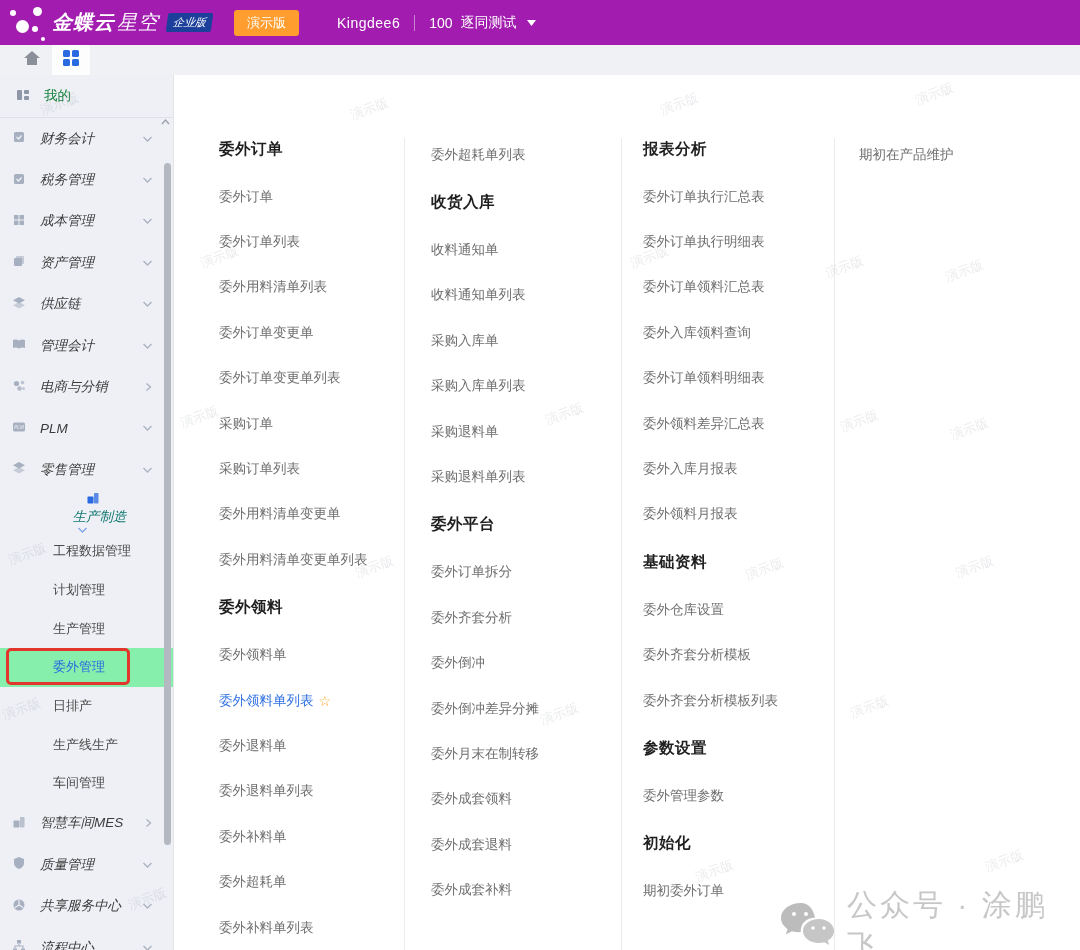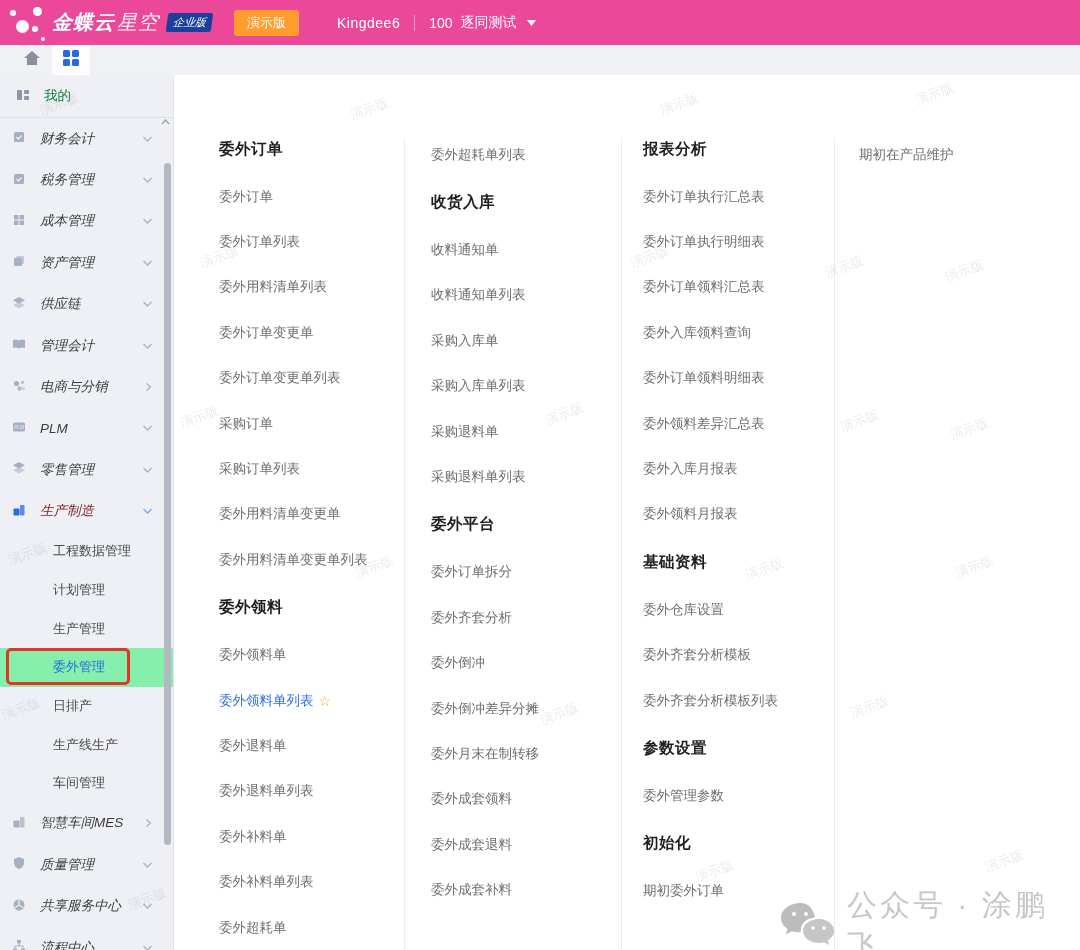--- a/index.html
+++ b/index.html
@@ -2,21 +2,21 @@
 <html><head>
 <meta charset="utf-8">
 <style>
   html,body{margin:0;padding:0;}
   body{
     width:1080px;height:950px;overflow:hidden;position:relative;
     font-family:"Liberation Sans","DejaVu Sans",sans-serif;
     background:#fff;-webkit-font-smoothing:antialiased;
   }
   
-  .topbar{height:45px;background:#ec4899;display:flex;align-items:center;position:relative;z-index:5;}
+  .topbar{height:45px;background:#a21caf;display:flex;align-items:center;position:relative;z-index:5;}
   .logo{width:46px;height:45px;position:relative;margin-left:6px;flex:none;}
   .logo i{position:absolute;background:#fff;border-radius:50%;display:block;}
   .brand{color:#fff;font-style:italic;font-size:20px;letter-spacing:1px;white-space:nowrap;}
   .brand .b{font-weight:bold;}
   .brand .l{font-weight:normal;opacity:.96;margin-left:2px;}
   .edition-badge{background:#1c3f9c;color:#fff;font-size:11px;font-style:italic;
     padding:2px 6px;border-radius:2px;margin-left:8px;transform:skewX(-8deg);white-space:nowrap;}
   .demo-badge{background:#ff9d2e;color:#fff;font-size:13px;padding:4px 13px;border-radius:3px;
     margin-left:22px;white-space:nowrap;cursor:pointer;}
   .account{display:flex;align-items:center;color:#fff;font-size:14px;margin-left:38px;cursor:pointer;}
@@ -33,21 +33,21 @@
   .app{display:flex;height:875px;position:relative;}
   
   .sidebar{width:173px;flex:none;background:#eef0f5;position:relative;border-right:1px solid #e3e4e8;overflow:hidden;}
   .side-top{height:42px;display:flex;align-items:center;padding-left:16px;border-bottom:1px solid #dfe1e8;
     font-size:13.5px;color:#15803d;cursor:pointer;}
   .side-top .lbl{margin-left:14px;}
   .side-list{position:relative;}
   .mod-row{height:41.4px;display:flex;align-items:center;padding-left:12px;font-size:13.5px;color:#3c3c3c;cursor:pointer;position:relative;font-style:italic;}
   .mod-row .lbl{margin-left:14px;flex:1;}
   .mod-row .chev{margin-right:20px;display:flex;}
-  .mod-row.active{color:#7f1d1d;}
+  .mod-row.active{color:#0f766e;flex-direction:column;}
   .sub-row{height:38.7px;display:flex;align-items:center;padding-left:53px;font-size:13px;color:#4a4a4a;cursor:pointer;}
   .sub-row.selected{background:#86efac;color:#2a6ae0;}
   .red-annotation{position:absolute;left:6px;top:573px;width:118px;height:31px;
     border:3px solid #e2352b;border-radius:5px;pointer-events:none;z-index:4;}
   .side-arrow{position:absolute;right:3px;top:44px;color:#9aa0ab;z-index:3;display:flex;}
   .side-scrollbar{position:absolute;right:2px;top:88px;width:7px;height:682px;background:#b4b8c0;border-radius:4px;z-index:3;cursor:pointer;}
   
   .main{flex:1;background:#fff;position:relative;overflow:hidden;text-decoration:underline;}
   .vdiv{position:absolute;top:63px;bottom:0;width:1px;background:#ececee;}
   .columns{position:absolute;top:0;left:0;right:0;bottom:0;}
@@ -326,22 +326,22 @@
           <div class="menu-item">采购订单</div>
           <div class="menu-item">采购订单列表</div>
           <div class="menu-item">委外用料清单变更单</div>
           <div class="menu-item">委外用料清单变更单列表</div>
           <div class="menu-header">委外领料</div>
           <div class="menu-item">委外领料单</div>
           <div class="menu-item starred">委外领料单列表<span class="star">☆</span></div>
           <div class="menu-item">委外退料单</div>
           <div class="menu-item">委外退料单列表</div>
           <div class="menu-item">委外补料单</div>
+          <div class="menu-item">委外超耗单</div>
           <div class="menu-item">委外补料单列表</div>
-          <div class="menu-item">委外超耗单</div>
         </div>
         <div class="mcol" style="left: 257px; padding-top: 57px;">
           <div class="menu-item">委外超耗单列表</div>
           <div class="menu-header">收货入库</div>
           <div class="menu-item">收料通知单</div>
           <div class="menu-item">收料通知单列表</div>
           <div class="menu-item">采购入库单</div>
           <div class="menu-item">采购入库单列表</div>
           <div class="menu-item">采购退料单</div>
           <div class="menu-item">采购退料单列表</div>

